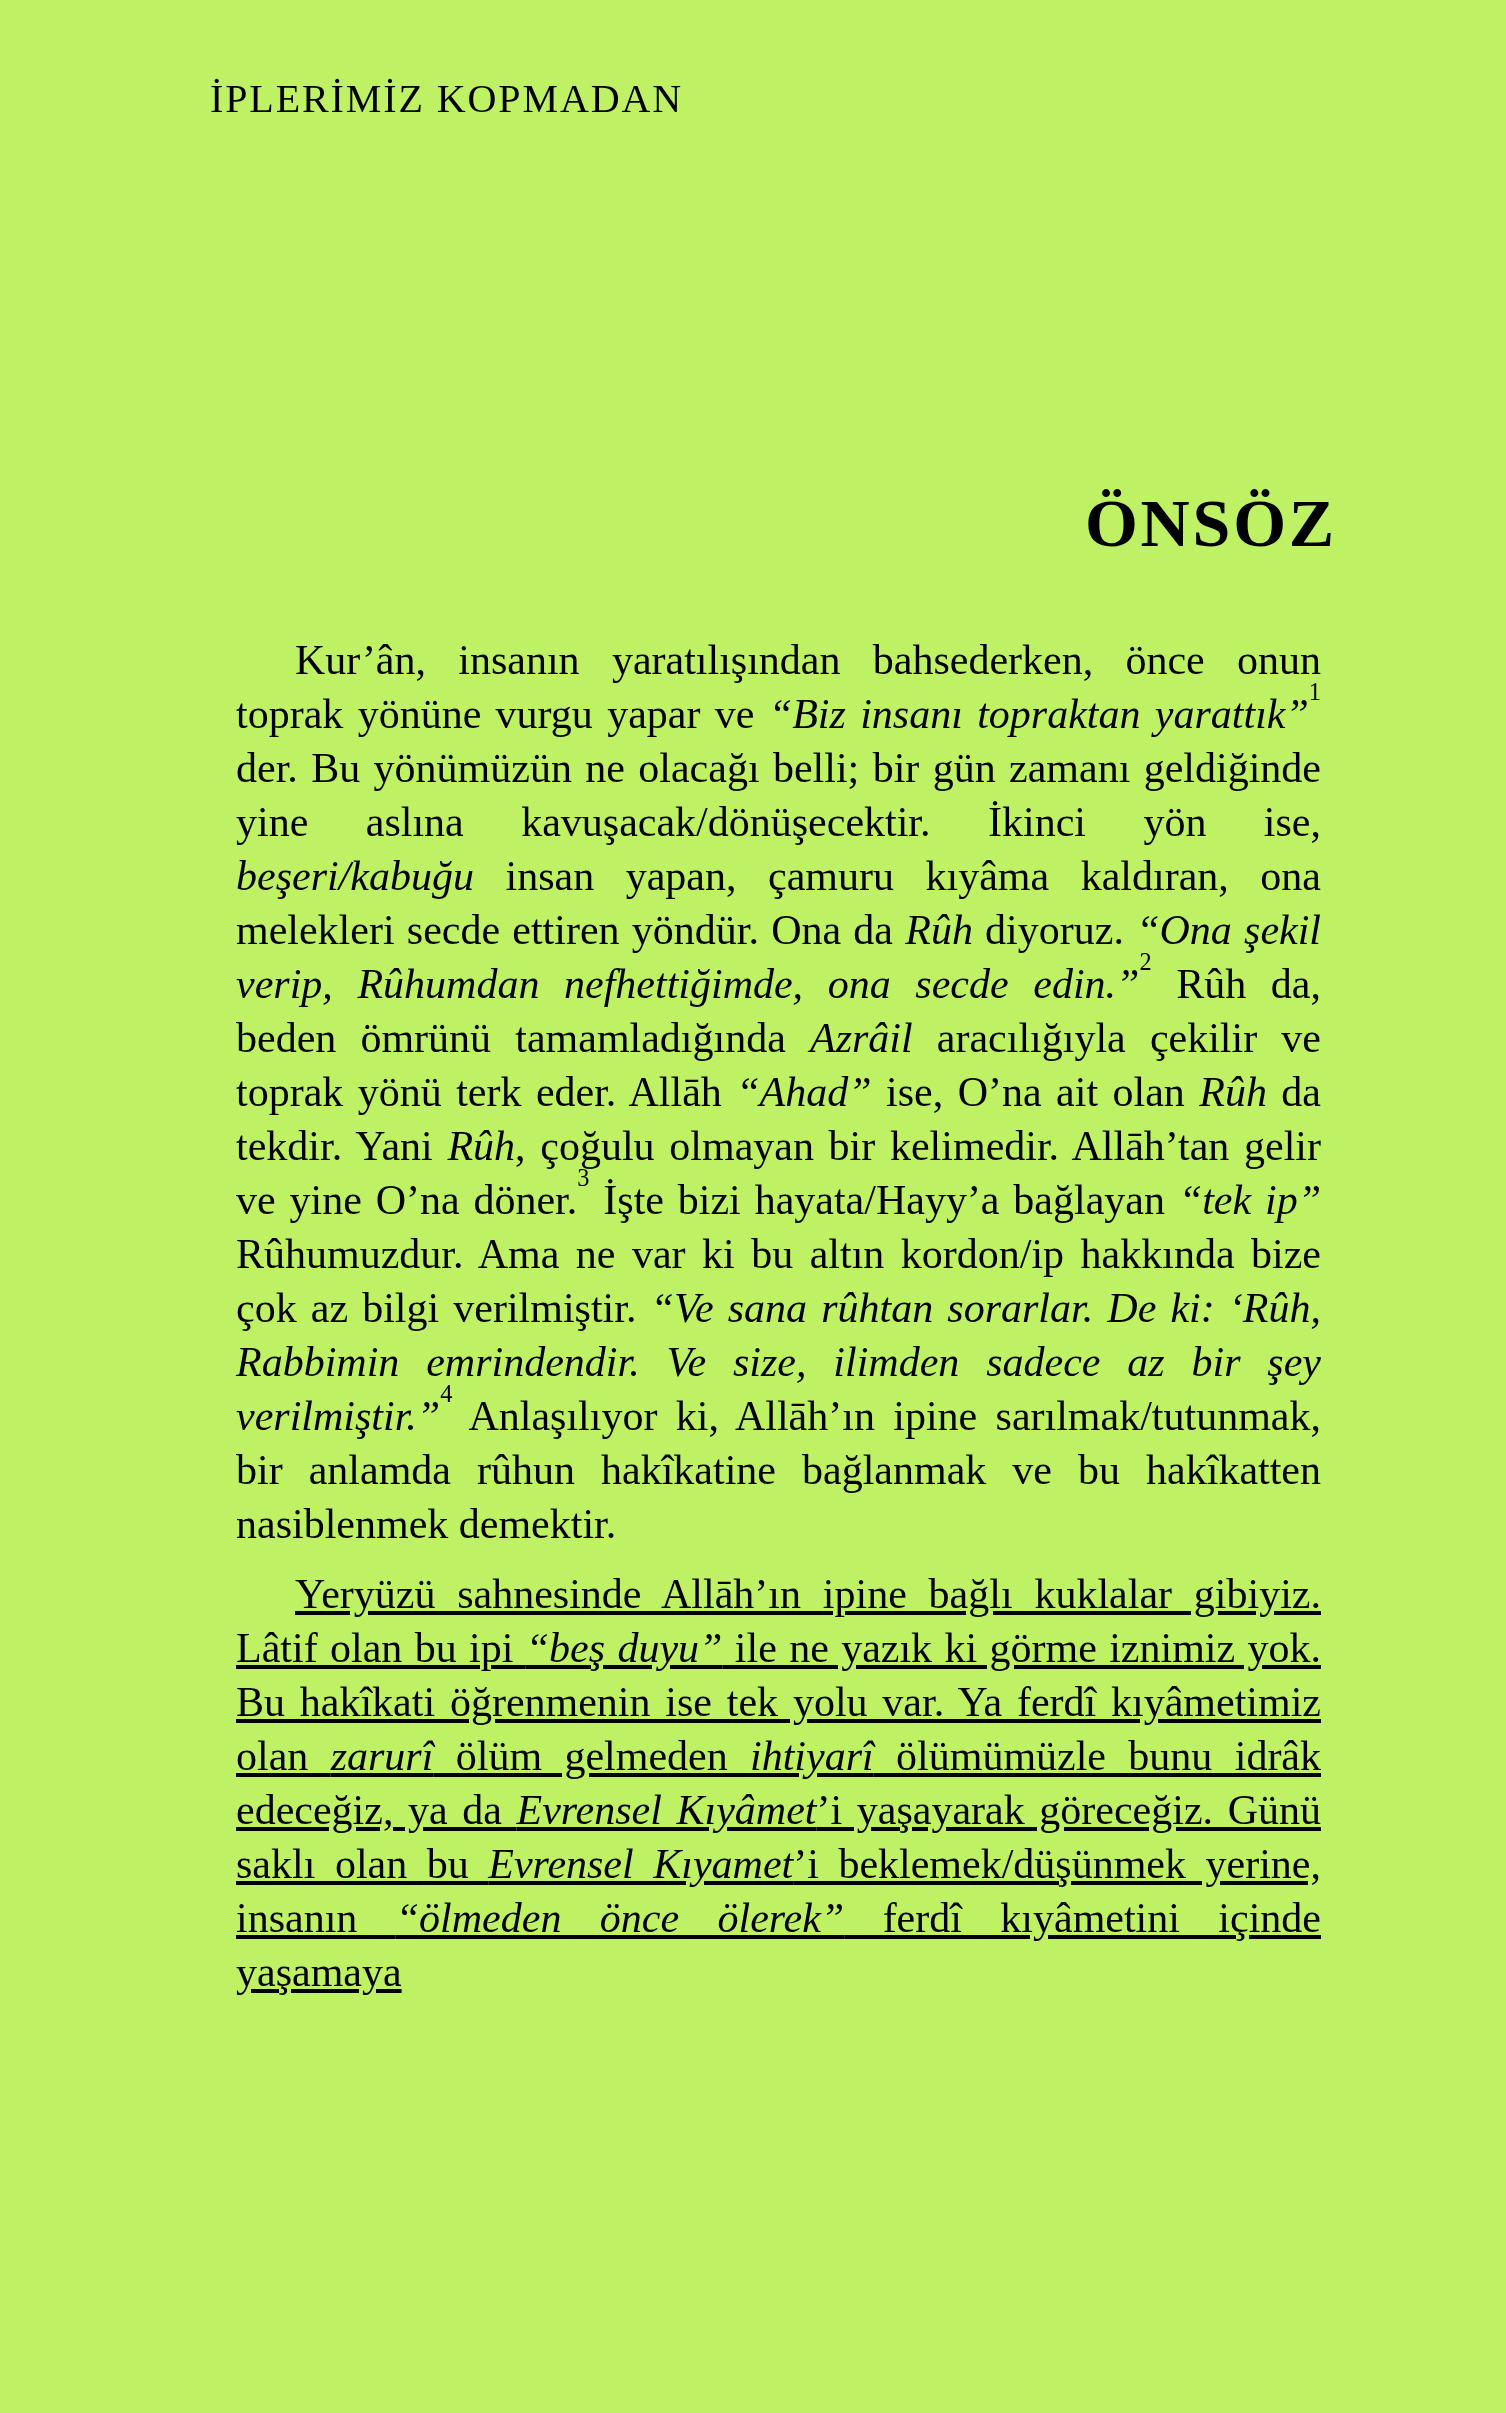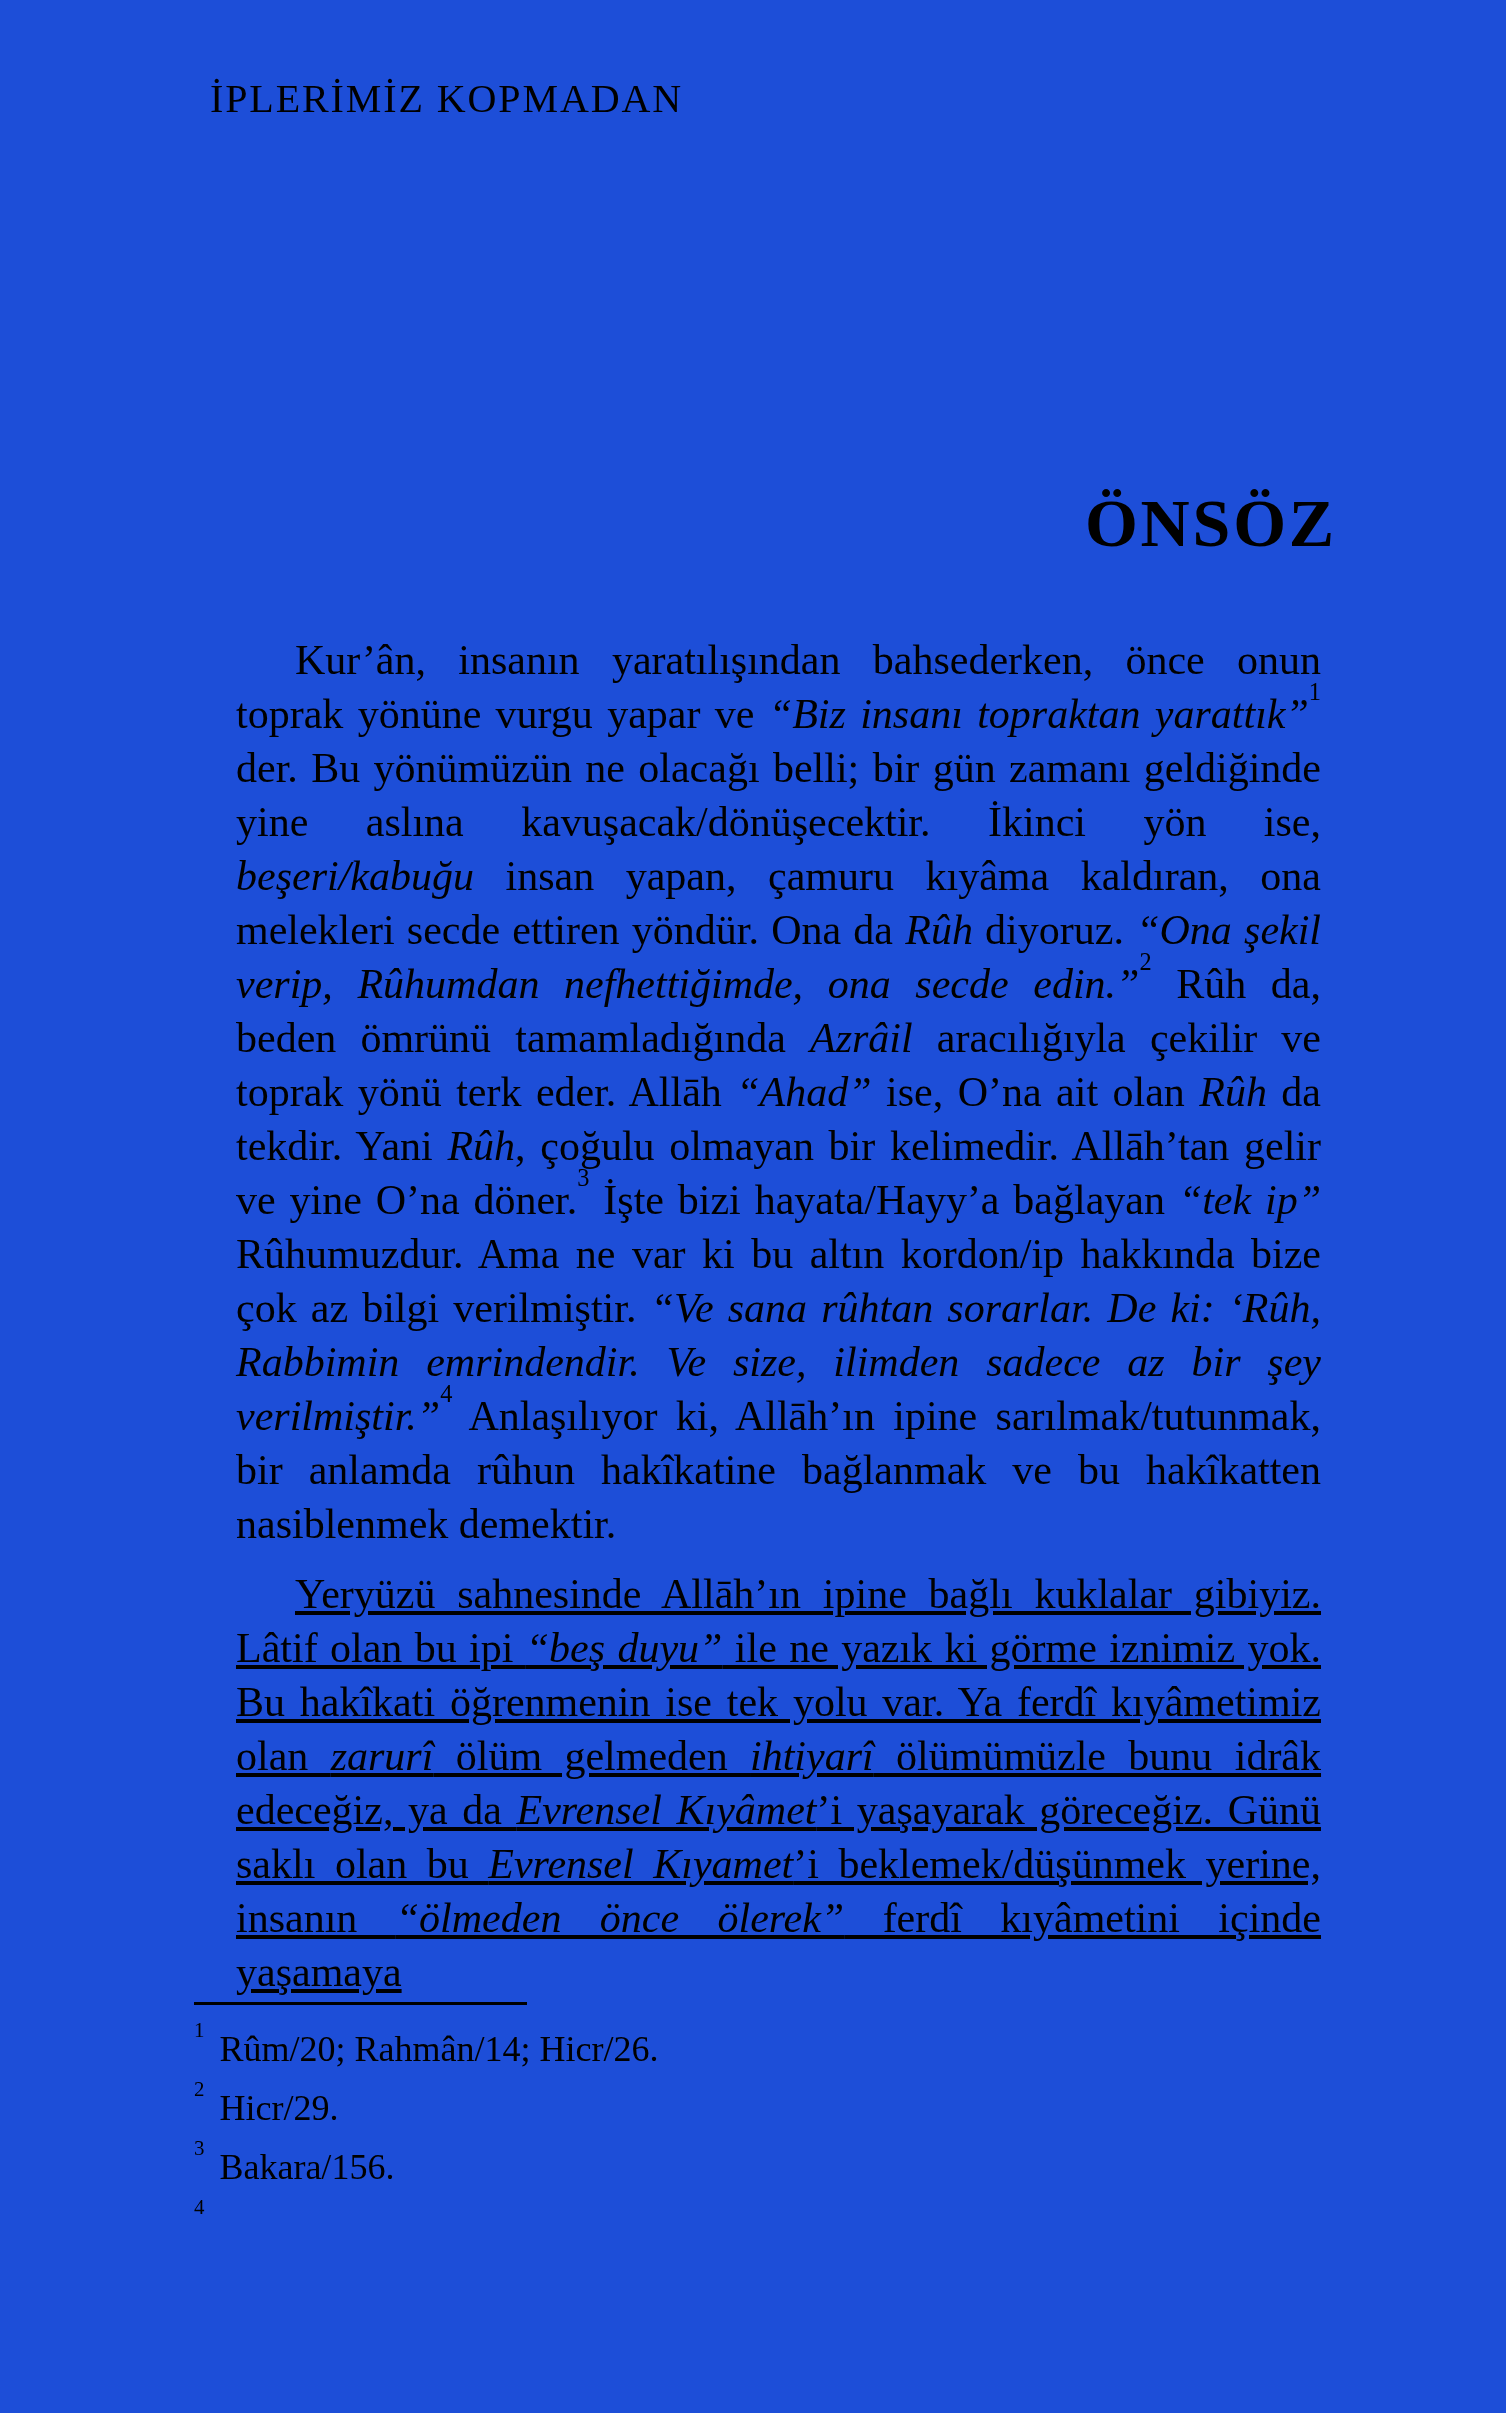--- a/index.html
+++ b/index.html
@@ -1,20 +1,20 @@
 <!DOCTYPE html>
 <html style="font-size:15px"><head>
 <meta charset="utf-8">
 <style>
   html, body { margin: 0; padding: 0; background: #ffffff; }
   .page {
     position: relative;
     width: 1507px;
     height: 2413px;
-    background: #1d4ed8;
+    background: #bef264;
     color: #000000;
     font-family: "Liberation Serif", serif;
     overflow: hidden;
   }
   .running-header {
     position: absolute;
     left: 210px;
     top: 79px;
     font-size: 40px;
     line-height: 1;
@@ -72,23 +72,14 @@
 <div class="page">
   <div class="running-header">İPLERİMİZ KOPMADAN</div>
 
   <h1 class="page-title">ÖNSÖZ</h1>
 
   <div class="body-text">
       <p class="para"><span>Kur’ân, insanın yaratılışından bahsederken, önce onun toprak yönüne vurgu yapar ve </span><span class="it">“Biz insanı topraktan yarattık”</span><sup>1</sup><span> der. Bu yönümüzün ne olacağı belli; bir gün zamanı geldiğinde yine aslına kavuşacak/dönüşecektir. İkinci yön ise, </span><span class="it">beşeri/kabuğu</span><span> insan yapan, çamuru kıyâma kaldıran, ona melekleri secde ettiren yöndür. Ona da </span><span class="it">Rûh</span><span> diyoruz. </span><span class="it">“Ona şekil verip, Rûhumdan nefhettiğimde, ona secde edin.”</span><sup>2</sup><span> Rûh da, beden ömrünü tamamladığında </span><span class="it">Azrâil</span><span> aracılığıyla çekilir ve toprak yönü terk eder. Allāh </span><span class="it">“Ahad”</span><span> ise, O’na ait olan </span><span class="it">Rûh</span><span> da tekdir. Yani </span><span class="it">Rûh</span><span>, çoğulu olmayan bir kelimedir. Allāh’tan gelir ve yine O’na döner.</span><sup>3</sup><span> İşte bizi hayata/Hayy’a bağlayan </span><span class="it">“tek ip”</span><span> Rûhumuzdur. Ama ne var ki bu altın kordon/ip hakkında bize çok az bilgi verilmiştir. </span><span class="it">“Ve sana rûhtan sorarlar. De ki: ‘Rûh, Rabbimin emrindendir. Ve size, ilimden sadece az bir şey verilmiştir.”</span><sup>4</sup><span> Anlaşılıyor ki, Allāh’ın ipine sarılmak/tutunmak, bir anlamda rûhun hakîkatine bağlanmak ve bu hakîkatten nasiblenmek demektir.</span></p>
       <p class="para"><span>Yeryüzü sahnesinde Allāh’ın ipine bağlı kuklalar gibiyiz. Lâtif olan bu ipi </span><span class="it">“beş duyu”</span><span> ile ne yazık ki görme iznimiz yok. Bu hakîkati öğrenmenin ise tek yolu var. Ya ferdî kıyâmetimiz olan </span><span class="it">zarurî</span><span> ölüm gelmeden </span><span class="it">ihtiyarî</span><span> ölümümüzle bunu idrâk edeceğiz, ya da </span><span class="it">Evrensel Kıyâmet</span><span>’i yaşayarak göreceğiz. Günü saklı olan bu </span><span class="it">Evrensel Kıyamet</span><span>’i beklemek/düşünmek yerine, insanın </span><span class="it">“ölmeden önce ölerek”</span><span> ferdî kıyâmetini içinde yaşamaya</span></p>
     </div>
 
-  <div class="footnotes">
-    <div class="fn-rule"></div>
-    <div>
-        <div class="fn"><sup class="fn-num">1</sup><span>Rûm/20; Rahmân/14; Hicr/26.</span></div>
-        <div class="fn"><sup class="fn-num">2</sup><span>Hicr/29.</span></div>
-        <div class="fn"><sup class="fn-num">3</sup><span>Bakara/156.</span></div>
-        <div class="fn"><sup class="fn-num">4</sup><span></span></div>
-      </div>
-  </div>
 </div>
 
 
 </body></html>

